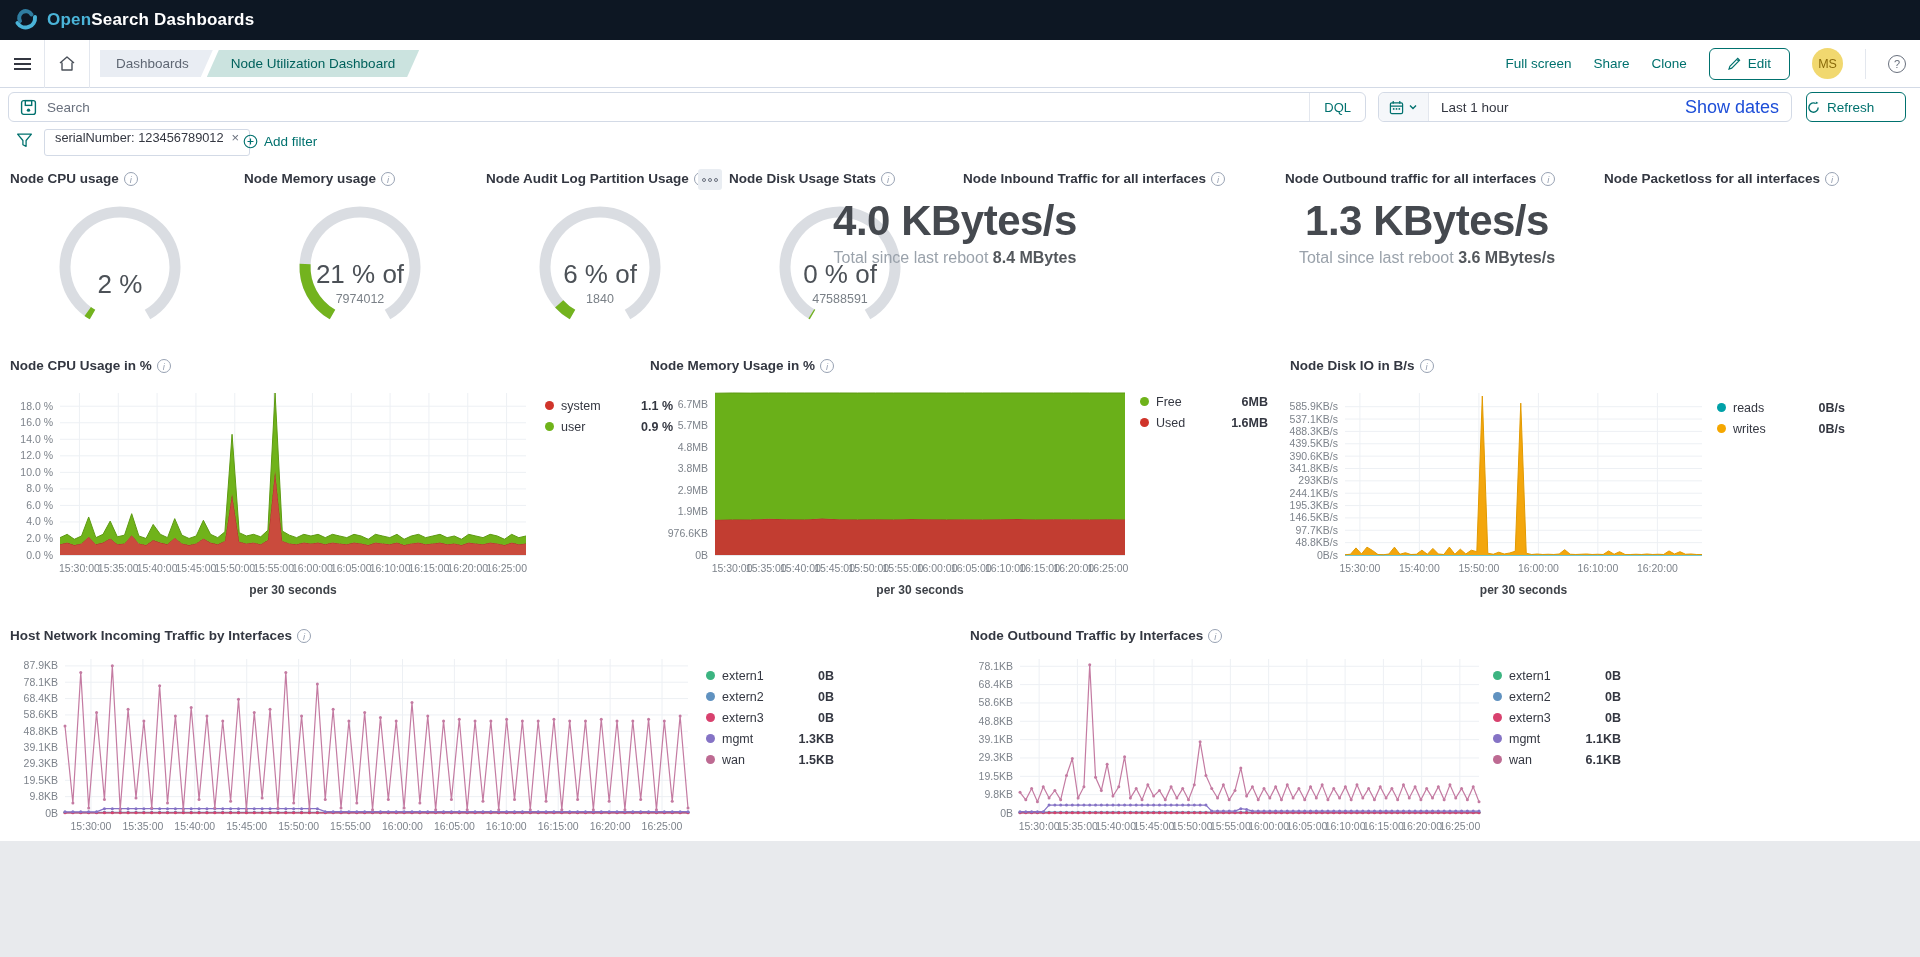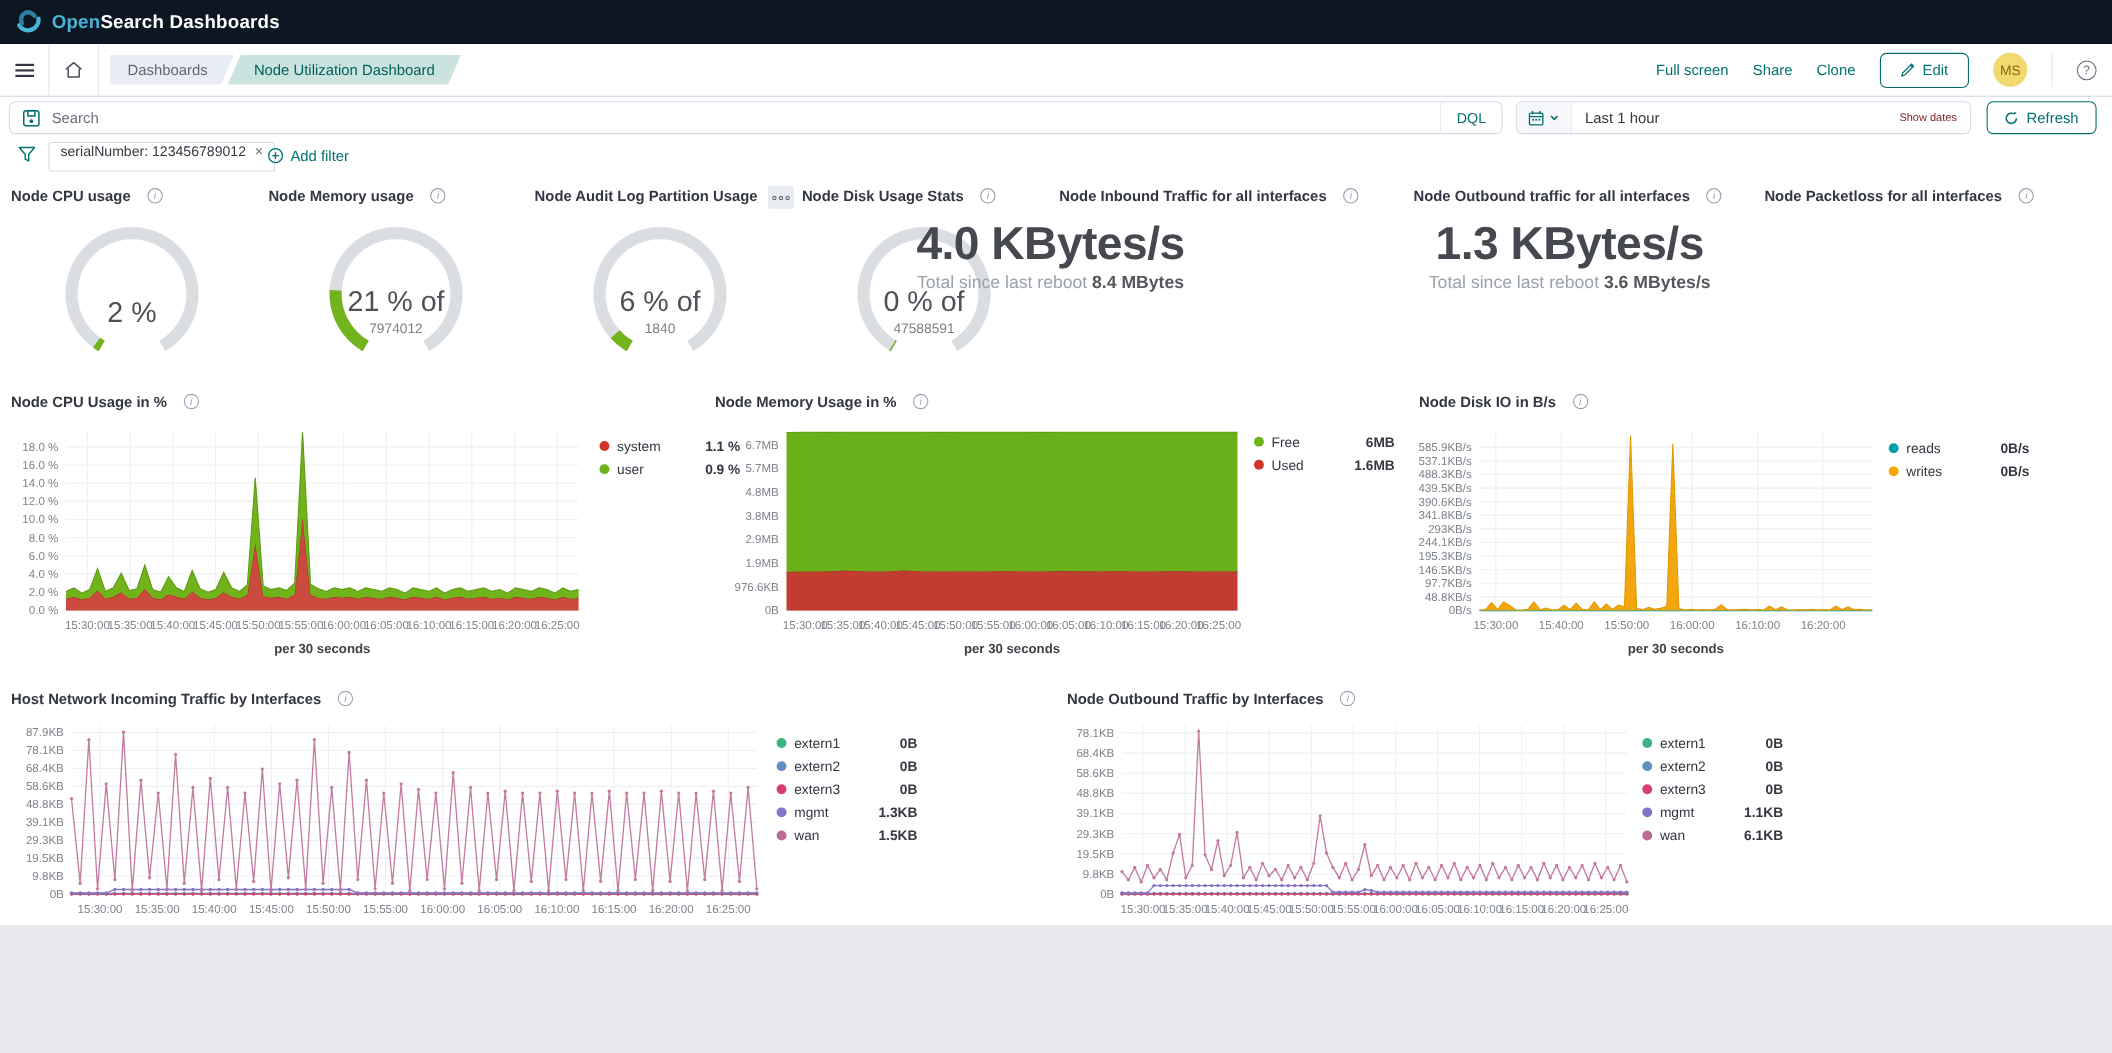--- a/index.html
+++ b/index.html
@@ -29,32 +29,32 @@
   .vsep2 { width:1px; height:30px; background:#e3e7ee; }
 
   
   .searchbox { position:absolute; left:8px; top:92px; width:1358px; height:30px; border:1px solid #d3dae6; border-radius:6px; background:#fff; display:flex; align-items:center; }
   .searchbox input { border:none; outline:none; flex:1; font-size:13.5px; color:#343741; font-family:"Liberation Sans",sans-serif; }
   .searchbox input::placeholder { color:#69707d; }
   .dql { font-size:13px; color:#00716e; padding:0 14px; border-left:1px solid #e3e7ee; height:100%; display:flex; align-items:center; cursor:pointer; }
   .datebox { position:absolute; left:1378px; top:92px; width:414px; height:30px; border:1px solid #d3dae6; border-radius:6px; background:#fff; display:flex; align-items:center; }
   .cal-btn { display:flex; align-items:center; gap:4px; padding:0 10px; height:100%; border-right:1px solid #e3e7ee; background:#f5f7fa; border-radius:6px 0 0 6px; cursor:pointer; }
   .timerange { font-size:13.5px; color:#343741; margin-left:12px; }
-  .showdates { margin-left:auto; margin-right:12px; font-size:10px; color:#7f1d1d; cursor:pointer; }
-  .refresh-btn { position:absolute; left:1806px; top:92px; width:100px; height:30px; border:1px solid #00716e; border-radius:6px; color:#00716e; background:#fff; font-size:13.5px; display:flex; align-items:center; justify-content:center; gap:7px; cursor:pointer; }
+  .showdates { margin-left:auto; margin-right:12px; font-size:18px; color:#1d4ed8; cursor:pointer; }
+  .refresh-btn { position:absolute; left:1806px; top:92px; width:100px; height:30px; border:1px solid #00716e; border-radius:6px; color:#00716e; background:#fff; font-size:13.5px; display:flex; align-items:center; gap:7px; cursor:pointer; }
 
   
   .filter-row { position:absolute; left:0; top:123px; width:1920px; height:42px; background:#fff; }
   .funnel { position:absolute; left:16px; top:9px; }
   .pill { position:absolute; left:44px; top:6px; height:27px; border:1px solid #d3dae6; border-radius:3px; background:#fff; display:flex; padding:0 10px; font-size:12.8px; color:#343741; gap:8px; cursor:pointer; }
   .pill .x { color:#69707d; font-size:13px; cursor:pointer; }
   .addfilter { position:absolute; left:243px; top:11px; display:flex; align-items:center; gap:6px; color:#00716e; font-size:13.5px; cursor:pointer; }
 
   
-  .ptitle { position:absolute; display:flex; align-items:flex-start; gap:15px; font-size:13.5px; font-weight:bold; color:#333741; }
+  .ptitle { position:absolute; display:flex; align-items:flex-end; gap:5px; font-size:13.5px; font-weight:bold; color:#333741; }
   .info { width:14px; height:14px; border-radius:50%; border:1px solid #98a2b3; color:#98a2b3; font-size:9.5px; font-weight:normal; display:inline-flex; align-items:center; justify-content:center; font-style:italic; }
   .ooo { position:absolute; left:698px; top:169px; width:24px; height:21px; background:#e9edf2; border-radius:3px; display:flex; align-items:center; justify-content:center; gap:2px; cursor:pointer; }
   .ooo i { width:4px; height:4px; border:1px solid #69707d; border-radius:50%; }
 
   .gauge-wrap { position:absolute; width:240px; text-align:center; }
   .metric-block { position:absolute; width:330px; text-align:center; }
   .metric-big { font-size:42px; font-weight:bold; color:#45494f; letter-spacing:-.5px; }
   .metric-sub { font-size:16px; color:#9aa2ab; margin-top:4px; }
   .metric-sub b { color:#53575c; font-weight:bold; }
   .pl-block { position:absolute; left:1600px; top:203px; width:320px; text-align:center; }

